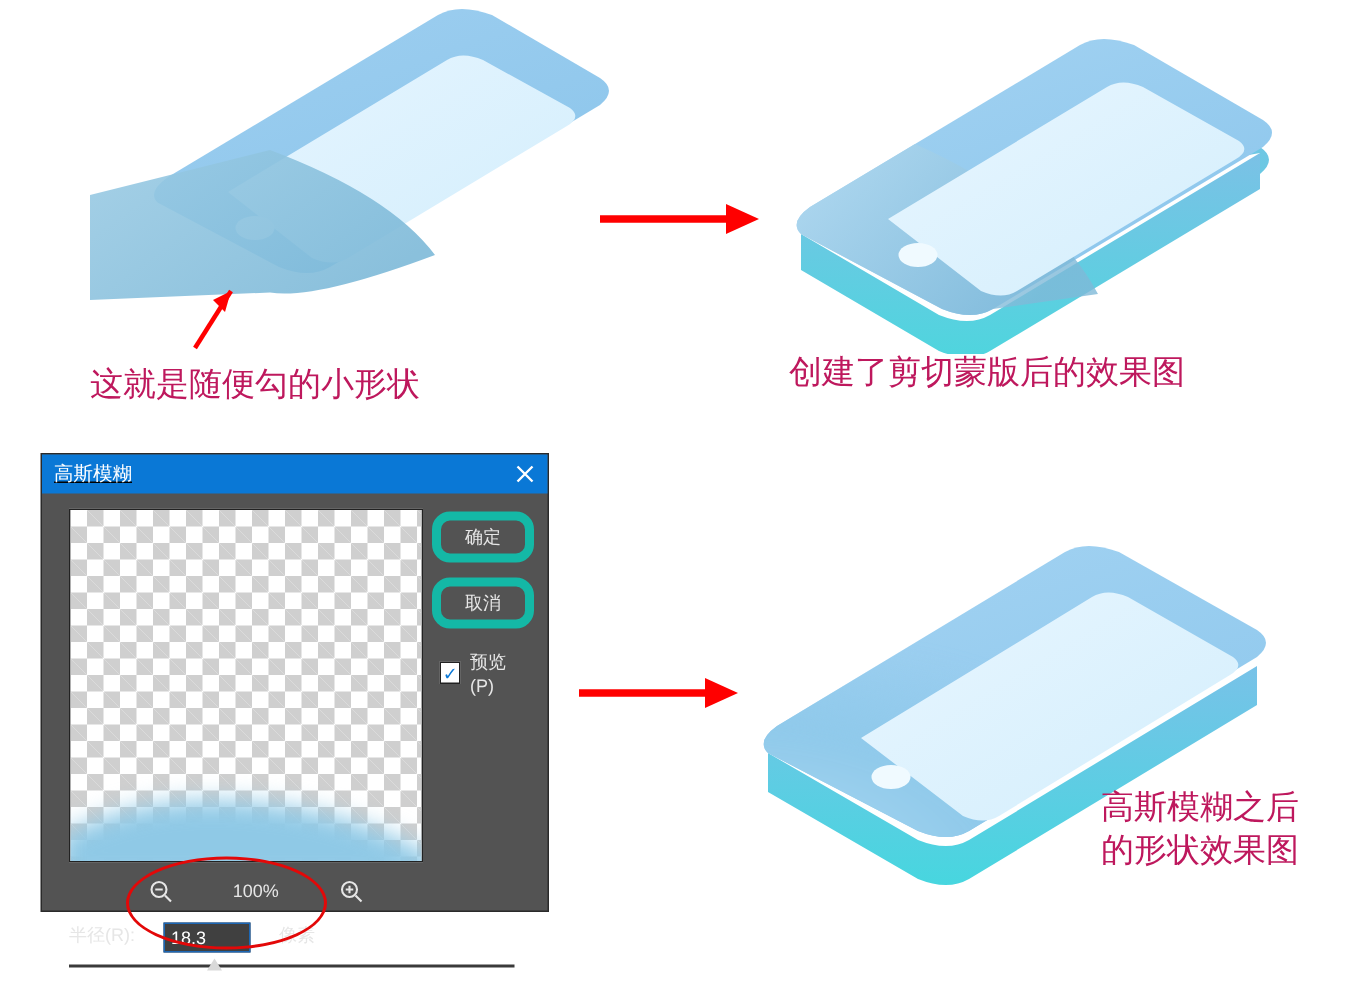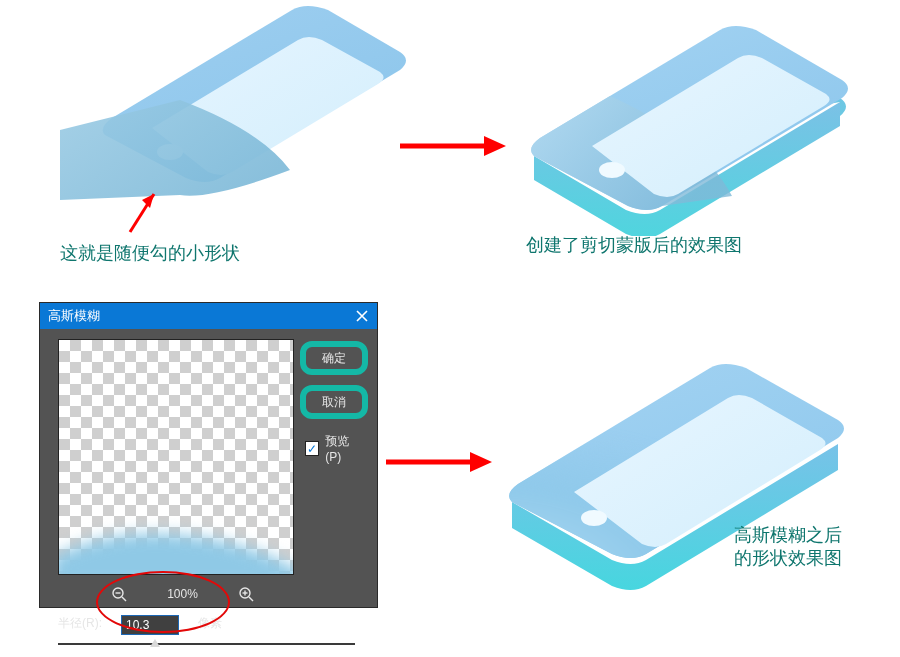--- a/index.html
+++ b/index.html
@@ -7,44 +7,45 @@
     padding: 0;
     width: 900px;
     height: 657px;
     background: #ffffff;
     font-family: "Microsoft YaHei", "PingFang SC", Arial, sans-serif;
     position: relative;
     overflow: hidden;
   }
   .annotation {
     position: absolute;
-    color: #0f766e;
-    font-size: 18px;
+    color: #be185d;
+    font-size: 22px;
     line-height: 1.3;
     white-space: nowrap;
   }
   .arrow {
     position: absolute;
   }
   .arrow svg { display: block; }
 
   
   .stage {
     position: absolute;
   }
 
   
   .dlg {
     position: absolute;
-    left: 40px;
+    left: 28px;
     top: 303px;
     width: 337px;
     height: 304px;
     background: #535353;
     box-shadow: 0 0 0 1px #2a2a2a;
+    text-decoration: underline;
   }
   .dlg-title {
     height: 26px;
     background: #0a78d6;
     color: #ffffff;
     font-size: 13px;
     display: flex;
     align-items: center;
     padding: 0 8px;
     justify-content: space-between;
@@ -290,21 +291,21 @@
             <line x1="11" y1="11" x2="15" y2="15" stroke="#e6e6e6" stroke-width="1.4"></line>
             <line x1="4.5" y1="7" x2="9.5" y2="7" stroke="#e6e6e6" stroke-width="1.4"></line>
             <line x1="7" y1="4.5" x2="7" y2="9.5" stroke="#e6e6e6" stroke-width="1.4"></line>
           </svg>
       </span>
     </div>
 
     <div class="radius-row">
       <span>半径(R):</span>
       <span class="radius-input">
-        <span>10.3</span>
+        <span>18.3</span>
       </span>
       <span>像素</span>
     </div>
 
     <div class="slider">
       <div class="slider-track"></div>
       <div class="slider-thumb" style="left:92px;"></div>
     </div>
 
   </div>

